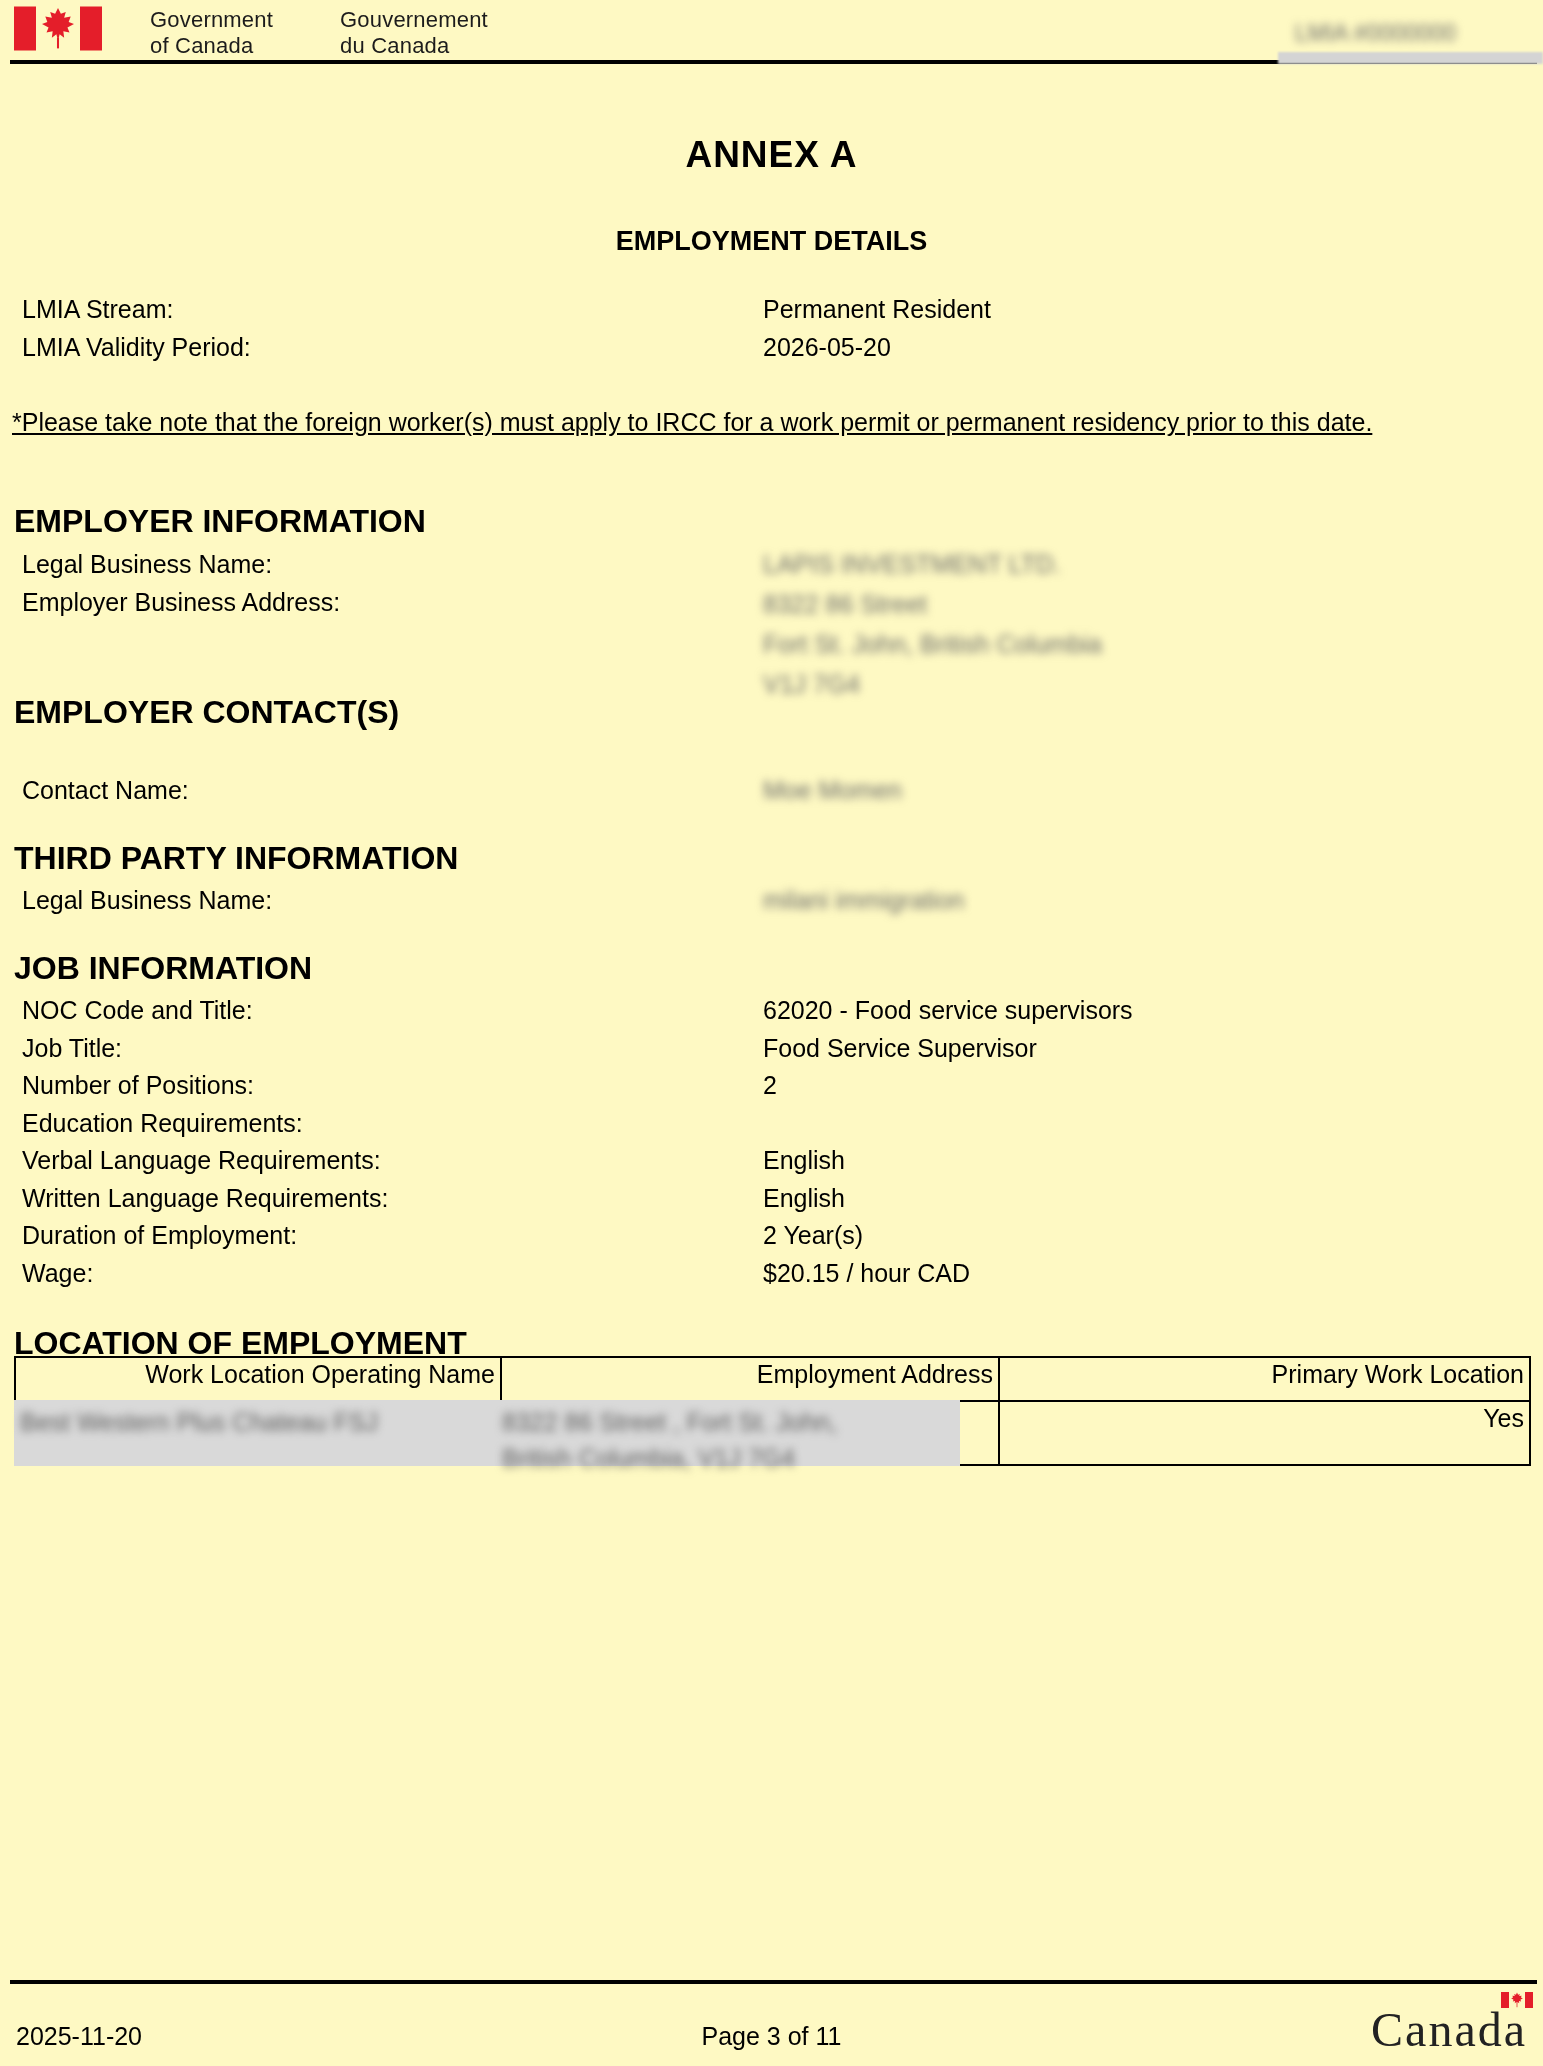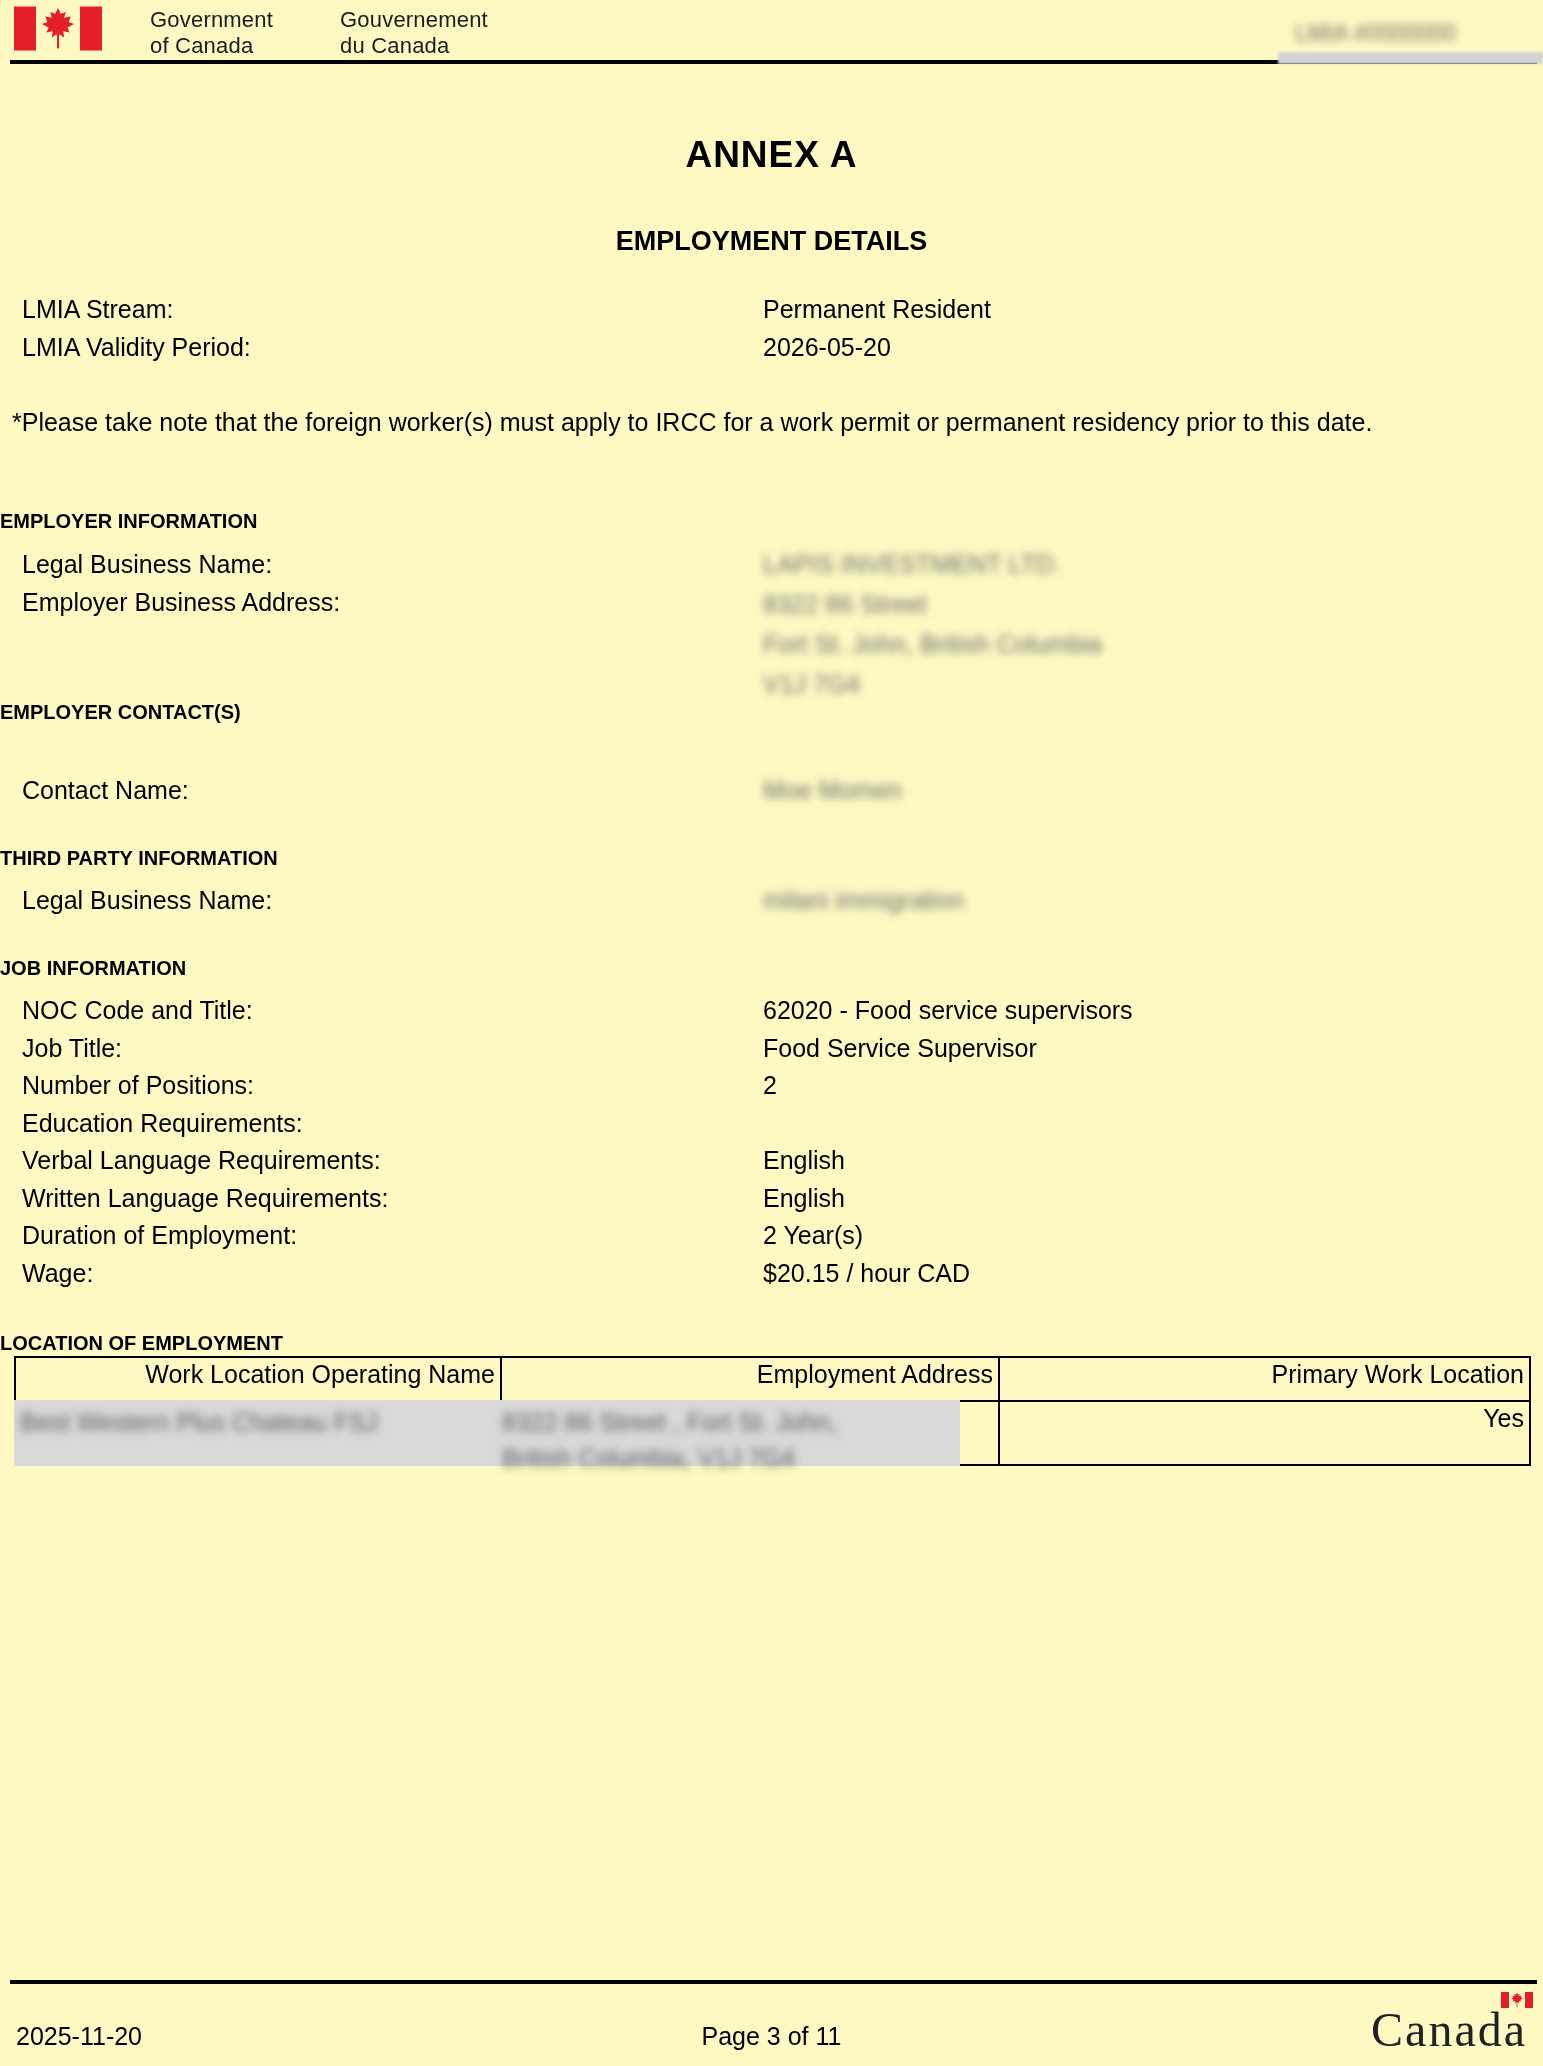--- a/index.html
+++ b/index.html
@@ -20,22 +20,22 @@
   .blur-strong{filter:blur(4px);color:#5d5d5d;}
   
   .center{left:0;width:100%;text-align:center;}
   .title{font-size:37px;font-weight:bold;letter-spacing:1px;}
   .subtitle{font-size:27px;font-weight:bold;}
   
   .frow{display:flex;padding-left:22px;font-size:25px;line-height:37.5px;width:1515px;}
   .frow .lab{flex:0 0 741px;}
   .frow .val{flex:1;}
   .vline{line-height:40px;}
-  .sechead{font-size:20px;font-weight:bold;line-height:30px;}
-  .note{font-size:25px;line-height:36px;width:1515px;padding-left:12px;}
+  .sechead{font-size:32px;font-weight:bold;padding-left:14px;line-height:30px;}
+  .note{font-size:25px;line-height:36px;width:1515px;padding-left:12px;text-decoration:underline;}
   
   .loc-table{width:1515px;}
   .loc-table table{border-collapse:collapse;width:100%;table-layout:fixed;}
   .loc-table th,.loc-table td{border:2px solid #000;font-size:25px;font-weight:normal;text-align:right;vertical-align:top;padding:2px 5px;}
   .loc-table th{height:38px;}
   .loc-table td{height:58px;}
   .blur-band{position:absolute;left:0;top:44px;width:946px;height:66px;background:#d9d9d9;}
   .bb-col1{position:absolute;left:6px;top:4px;font-size:25px;line-height:36px;}
   .bb-col2{position:absolute;left:488px;top:4px;font-size:25px;line-height:36px;}
   

